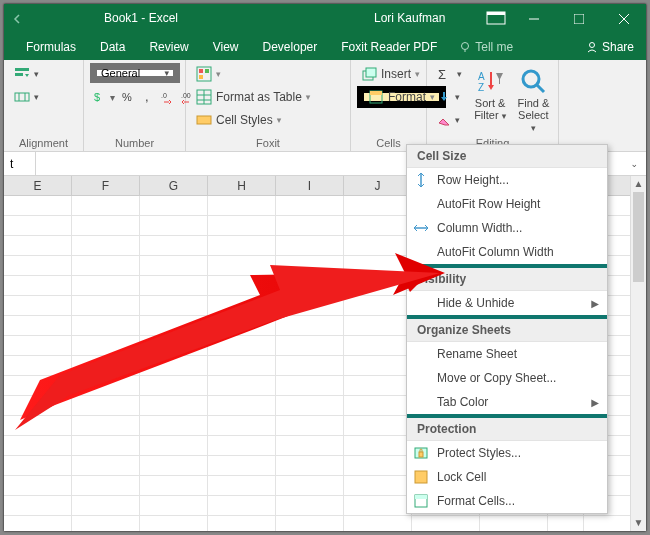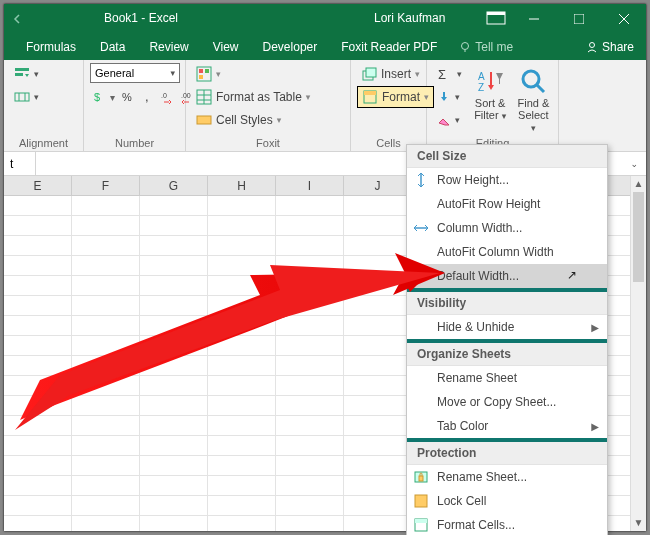--- a/index.html
+++ b/index.html
@@ -17,21 +17,21 @@
   .tabbar .tellme { margin-left: 10px; display:flex; align-items:center; gap:4px; color:#b6dcc9;}
   .tabbar .share { margin-left:auto; margin-right:12px; display:flex; align-items:center; gap:4px;}
   .ribbon { height: 92px; background: #f1f1f1; border-bottom:1px solid #d4d4d4; display:flex; font-size:12px; position:relative; }
   .rgroup { border-right:1px solid #d4d4d4; display:flex; flex-direction:column; padding:3px 6px 0 6px; }
   .rgroup .body { flex:1; display:flex; gap:6px; }
   .rgroup .label { text-align:center; font-size:11px; color:#666; padding:2px 0; }
   .btncol { display:flex; flex-direction:column; gap:1px; }
   .rbtn { height:22px; display:flex; align-items:center; gap:4px; padding:0 4px; font-size:12px; color:#444; white-space:nowrap; }
   .bigbtn { width:48px; display:flex; flex-direction:column; align-items:center; justify-content:flex-start; gap:2px; font-size:11px; color:#444; text-align:center; padding-top:4px;}
   .bigbtn .bi { width:28px; height:28px; }
-  .combo { width:70px; height:20px; border:1px solid #737373; background:#fff; display:flex; align-items:center; padding:0 4px; font-size:11px; justify-content:space-between;}
+  .combo { width:70px; height:20px; border:7px solid #737373; background:#fff; display:flex; align-items:center; padding:0 4px; font-size:11px; justify-content:space-between;}
   .formula { height:24px; border-bottom:1px solid #d4d4d4; background:#fff; display:flex; align-items:center; font-size:12px;}
   .formula .namebox { width:32px; height:24px; border-right:1px solid #d4d4d4; padding-left:6px; display:flex; align-items:center;}
   .formula .fx { padding:0 6px;}
   .formula .exp { position:absolute; right:8px; }
   .sheet { flex:1; background:#fff; position:relative; overflow:hidden; }
   .colhead { height:20px; display:flex; background:#e6e6e6; border-bottom:1px solid #ccc; position:absolute; left:0; right:16px; top:0;}
   .colhead .ch { border-right:1px solid #ccc; text-align:center; font-size:12px; color:#444; line-height:20px; }
   .rows { position:absolute; left:0; right:16px; top:20px; bottom:0; }
   .rows .rw { height:20px; border-bottom:1px solid #e3e3e3; display:flex; }
   .rows .rw .cell { border-right:1px solid #e3e3e3; height:20px; }
@@ -213,21 +213,21 @@
     <div class="rgroup" style="width:76px">
       <div class="body">
           <div class="btncol">
         <div class="rbtn dd">
               <svg width="16" height="16">
                 <rect x="2" y="5" width="10" height="9" fill="none" stroke="#3a7"></rect>
                 <rect x="5" y="2" width="10" height="9" fill="#cfe" stroke="#3a7"></rect>
               </svg>
               <span>Insert</span>
             </div>
-        <div class="rbtn dd" style="background:#fdeeb3; border:1px solid #000000;">
+        <div class="rbtn dd" style="background:#fdeeb3; border:7px solid #000000;">
               <svg width="16" height="16">
                 <rect x="2" y="2" width="12" height="12" fill="none" stroke="#3a7"></rect>
                 <rect x="2" y="2" width="12" height="4" fill="#fc6"></rect>
               </svg>
               <span>Format</span>
             </div>
       </div>
         </div>
       <div class="label">Cells</div>
     </div>
@@ -511,23 +511,20 @@
       <span class="mic"><svg width="16" height="16">
           <path d="M2 8 l12 0" stroke="#49c" stroke-width="1.5"></path>
           <path d="M4 5 l-3 3 l3 3" fill="none" stroke="#49c"></path>
           <path d="M12 5 l3 3 l-3 3" fill="none" stroke="#49c"></path>
         </svg></span>
       <span>Column Width...</span>
     </div>
     <div class="mi">
       <span>AutoFit Column Width</span>
     </div>
-    <div class="mi hl">
-      <span>Default Width...</span>
-    </div>
     <div class="hdr">Visibility</div>
     <div class="mi">
       <span>Hide &amp; Unhide</span>
       <span class="sub">▶</span>
     </div>
     <div class="hdr">Organize Sheets</div>
     <div class="mi">
       <span>Rename Sheet</span>
     </div>
     <div class="mi">
@@ -537,21 +534,21 @@
       <span>Tab Color</span>
       <span class="sub">▶</span>
     </div>
     <div class="hdr">Protection</div>
     <div class="mi">
       <span class="mic"><svg width="16" height="16">
           <rect x="2" y="3" width="12" height="10" fill="#cfe" stroke="#3a7"></rect>
           <rect x="6" y="7" width="4" height="5" fill="#fc6" stroke="#c93"></rect>
           <path d="M7 7 v-2 a1 1 0 0 1 2 0 v2" fill="none" stroke="#c93"></path>
         </svg></span>
-      <span>Rename Sheet...</span>
+      <span>Protect Styles...</span>
     </div>
     <div class="mi">
       <span class="mic"><svg width="16" height="16">
           <rect x="2" y="2" width="12" height="12" fill="#fc6" stroke="#c93"></rect>
         </svg></span>
       <span>Lock Cell</span>
     </div>
     <div class="mi">
       <span class="mic"><svg width="16" height="16">
           <rect x="2" y="2" width="12" height="12" fill="none" stroke="#3a7"></rect>

